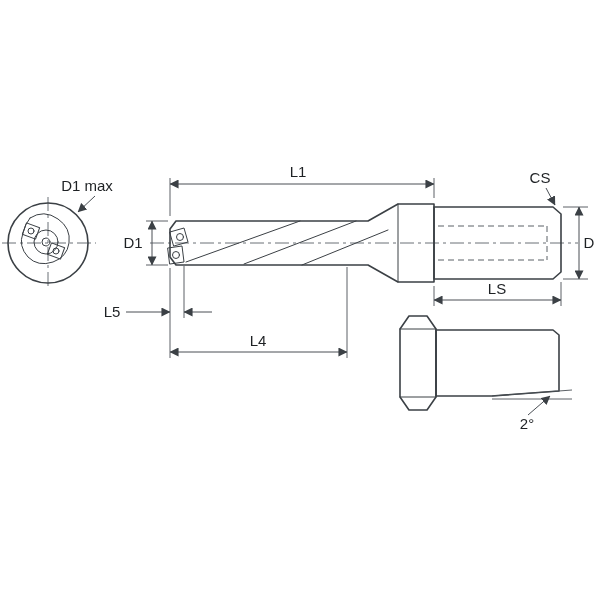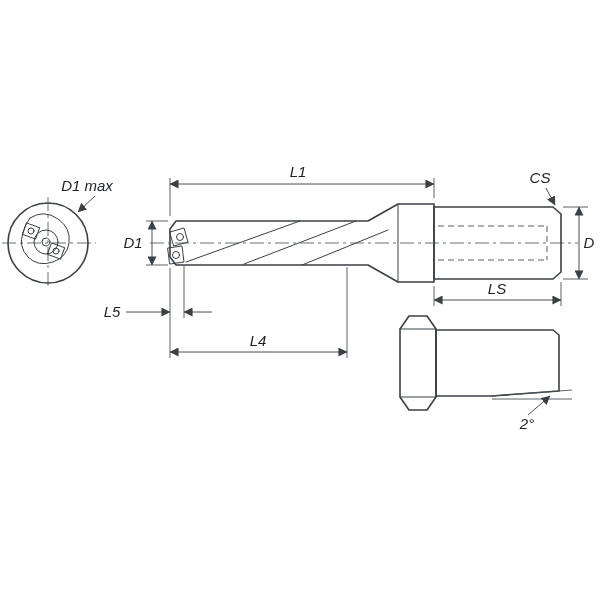--- a/index.html
+++ b/index.html
@@ -1,16 +1,16 @@
 <!DOCTYPE html>
 <html><head>
 <meta charset="utf-8">
 <style>
   html,body{margin:0;padding:0;background:#ffffff;}
-  .frame{position:relative;width:600px;height:600px;background:#ffffff;overflow:hidden;font-style:italic;}
+  .frame{position:relative;width:600px;height:600px;background:#ffffff;overflow:hidden;}
   svg{position:absolute;left:0;top:0;}
   .outline{fill:none;stroke:#3b4045;stroke-width:1.6;stroke-linejoin:round;stroke-linecap:round;}
   .thin{stroke-width:1;}
   .dim{stroke:#4a4f55;stroke-width:1;fill:none;}
   .ext{stroke:#4a4f55;stroke-width:0.9;fill:none;}
   .centerline{stroke:#5a6066;stroke-width:0.9;fill:none;stroke-dasharray:14 4 3 4;}
   .hiddenline{stroke:#5a6066;stroke-width:1;fill:none;stroke-dasharray:6 4;}
   .dimlabel{font-family:"Liberation Sans",sans-serif;font-size:15px;fill:#1e2124;}
 </style>
 </head>

